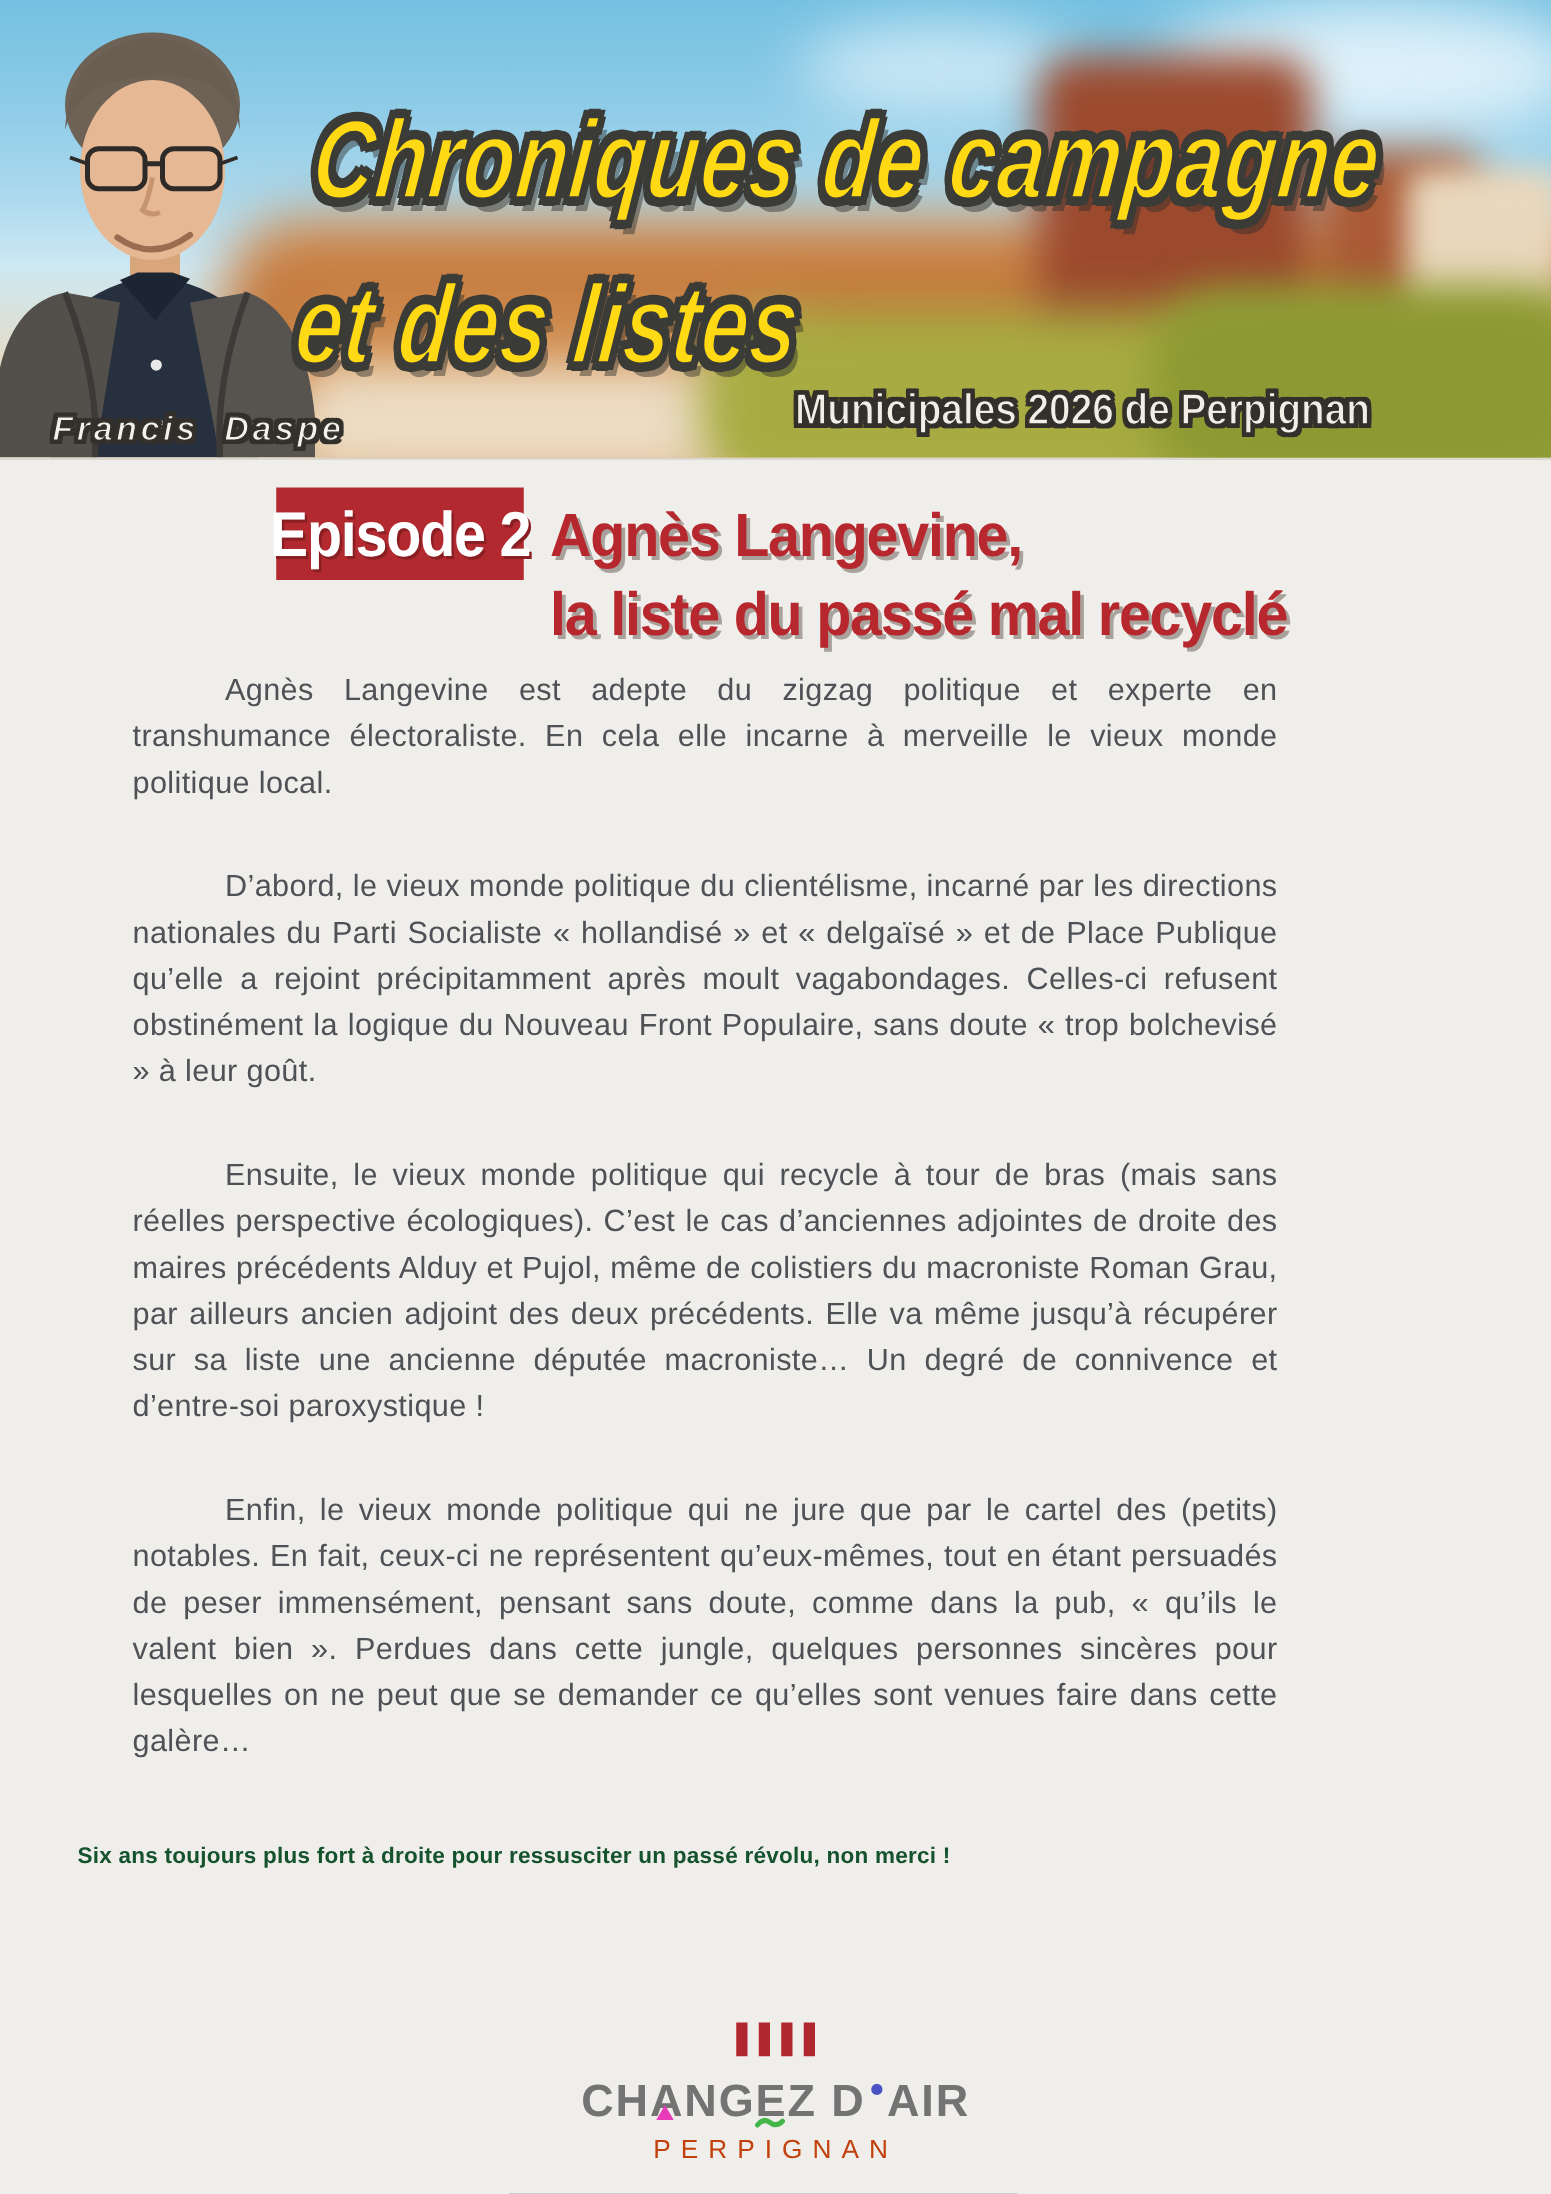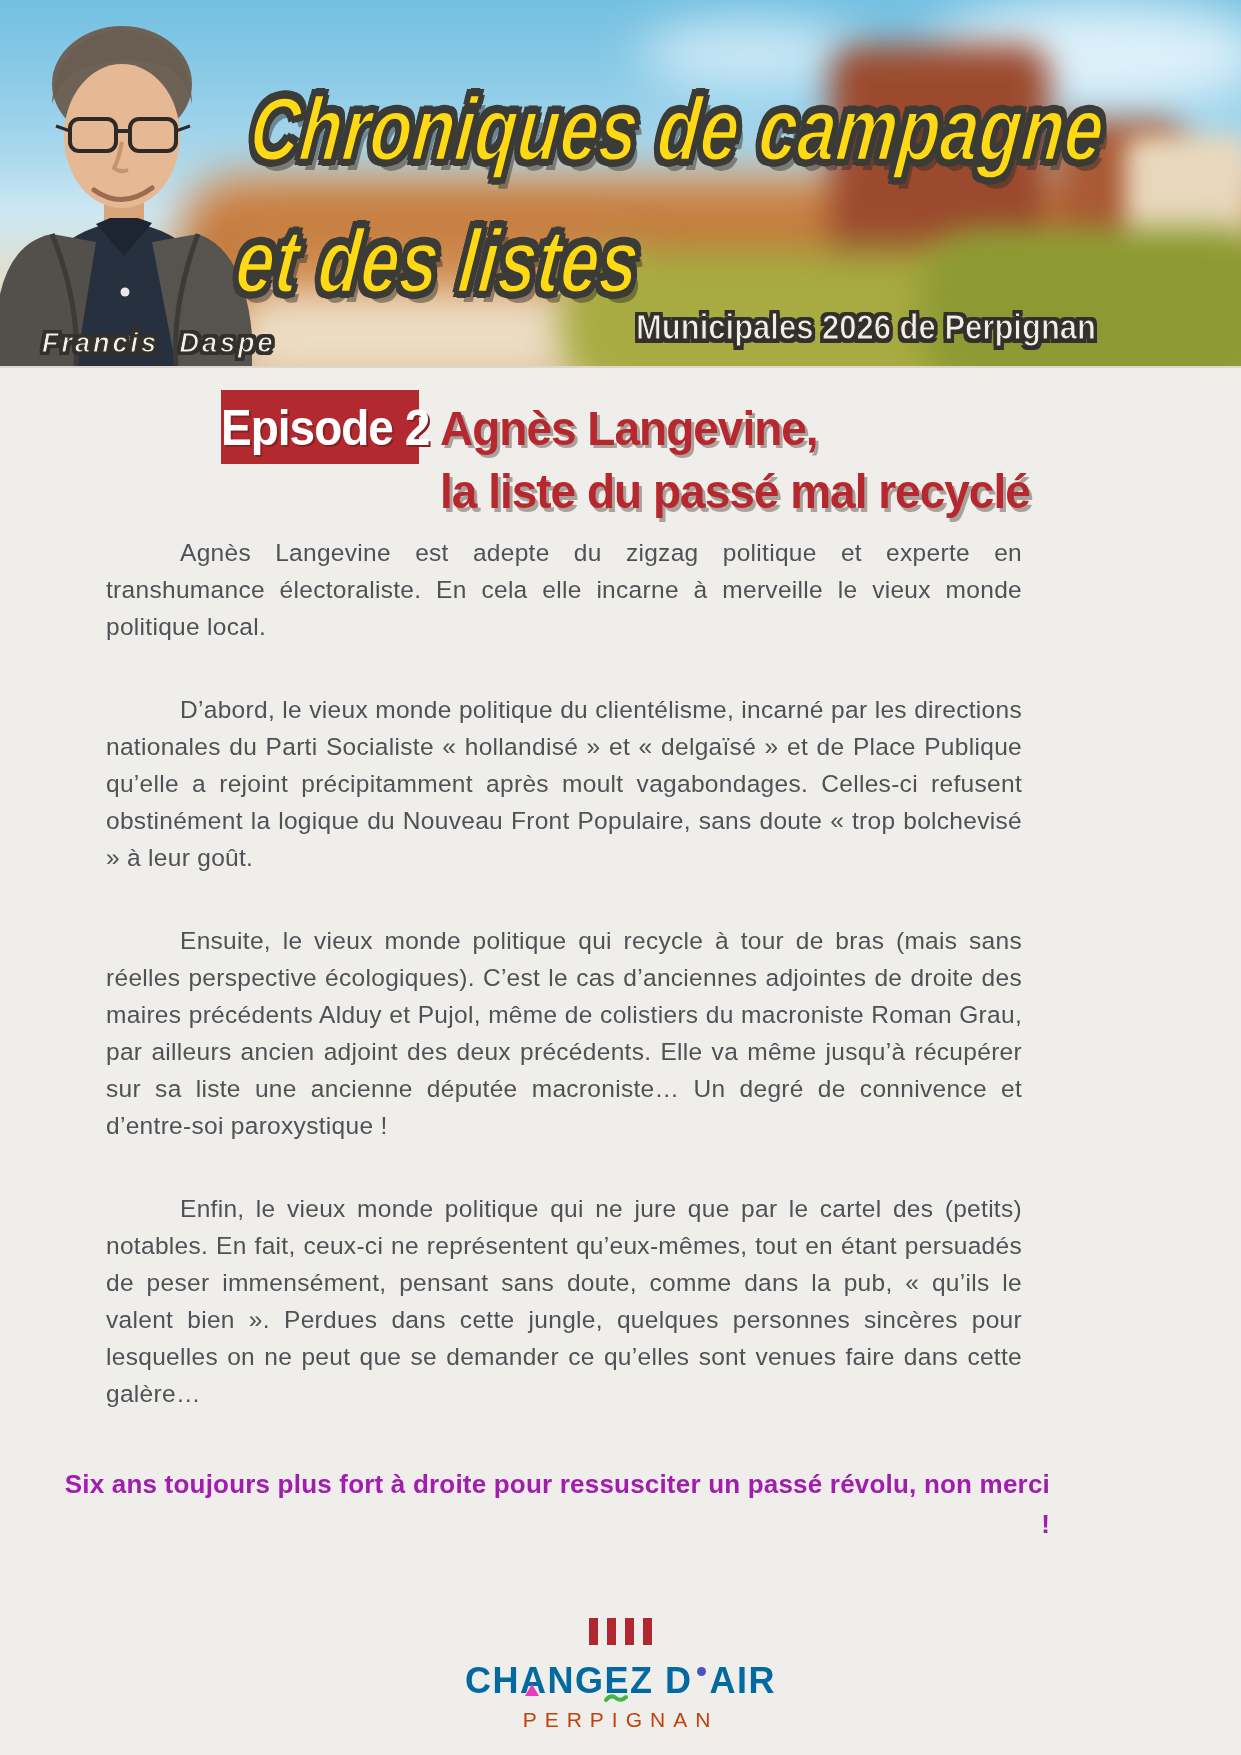--- a/index.html
+++ b/index.html
@@ -73,21 +73,21 @@
       -3px -3px 0 #33302c,0 -3px 0 #33302c,3px -3px 0 #33302c,
       -3px 0 0 #33302c,3px 0 0 #33302c,
       -3px 3px 0 #33302c,0 3px 0 #33302c,3px 3px 0 #33302c;
     white-space:nowrap;
   }
 
   
   .episode-badge{
     position:absolute;left:221px;top:390px;width:198px;height:74px;
     background:#b22a2f;
-    display:flex;align-items:center;
+    display:flex;align-items:center;justify-content:center;
     color:#fff;font-weight:bold;font-size:46px;
     transform-origin:center;
     text-shadow:2px 2px 0 #8a1f23;
   }
   .episode-badge .inner{transform:scaleY(1.1);letter-spacing:-1px;white-space:nowrap;}
   .episode-headline{
     position:absolute;left:440px;top:396px;
     font-weight:bold;font-size:46px;line-height:60px;letter-spacing:-1px;
     color:#b7282e;
     transform:scaleY(1.06);transform-origin:left top;
@@ -101,33 +101,33 @@
     position:absolute;left:90px;top:534px;width:932px;
     color:#4e5156;
   }
   .article p.para{
     margin:0 0 46px 16px;
     font-size:24.5px;line-height:37px;letter-spacing:.3px;
     text-align:justify;text-indent:74px;
   }
   .conclusion{
     margin:52px -28px 0 -28px;
-    font-size:26px;line-height:40px;
-    font-weight:bold;text-align:right;
-    color:#a21caf;letter-spacing:.2px;
+    font-size:18px;line-height:40px;
+    font-weight:bold;text-align:left;
+    color:#14532d;letter-spacing:.2px;
   }
 
   
   .footer{position:absolute;left:0;top:1618px;width:1241px;text-align:center;}
   .logo-bars{display:flex;justify-content:center;gap:9px;height:27px;margin-bottom:18px;}
   .logo-bars .bar{display:block;width:9px;height:27px;background:#b02730;}
   .wordmark{
     position:relative;display:inline-block;
     font-weight:bold;font-size:36px;letter-spacing:1.5px;
-    color:#0369a1;white-space:nowrap;line-height:36px;
+    color:#737373;white-space:nowrap;line-height:36px;
   }
   .wordmark .dot{
     display:inline-block;width:9px;height:9px;border-radius:50%;
     background:#4b52c3;position:relative;top:-17px;margin:0 4px;
   }
   .tri{
     position:absolute;left:60px;bottom:3px;width:0;height:0;
     border-left:7px solid transparent;border-right:7px solid transparent;
     border-bottom:12px solid #e83bb7;
   }

